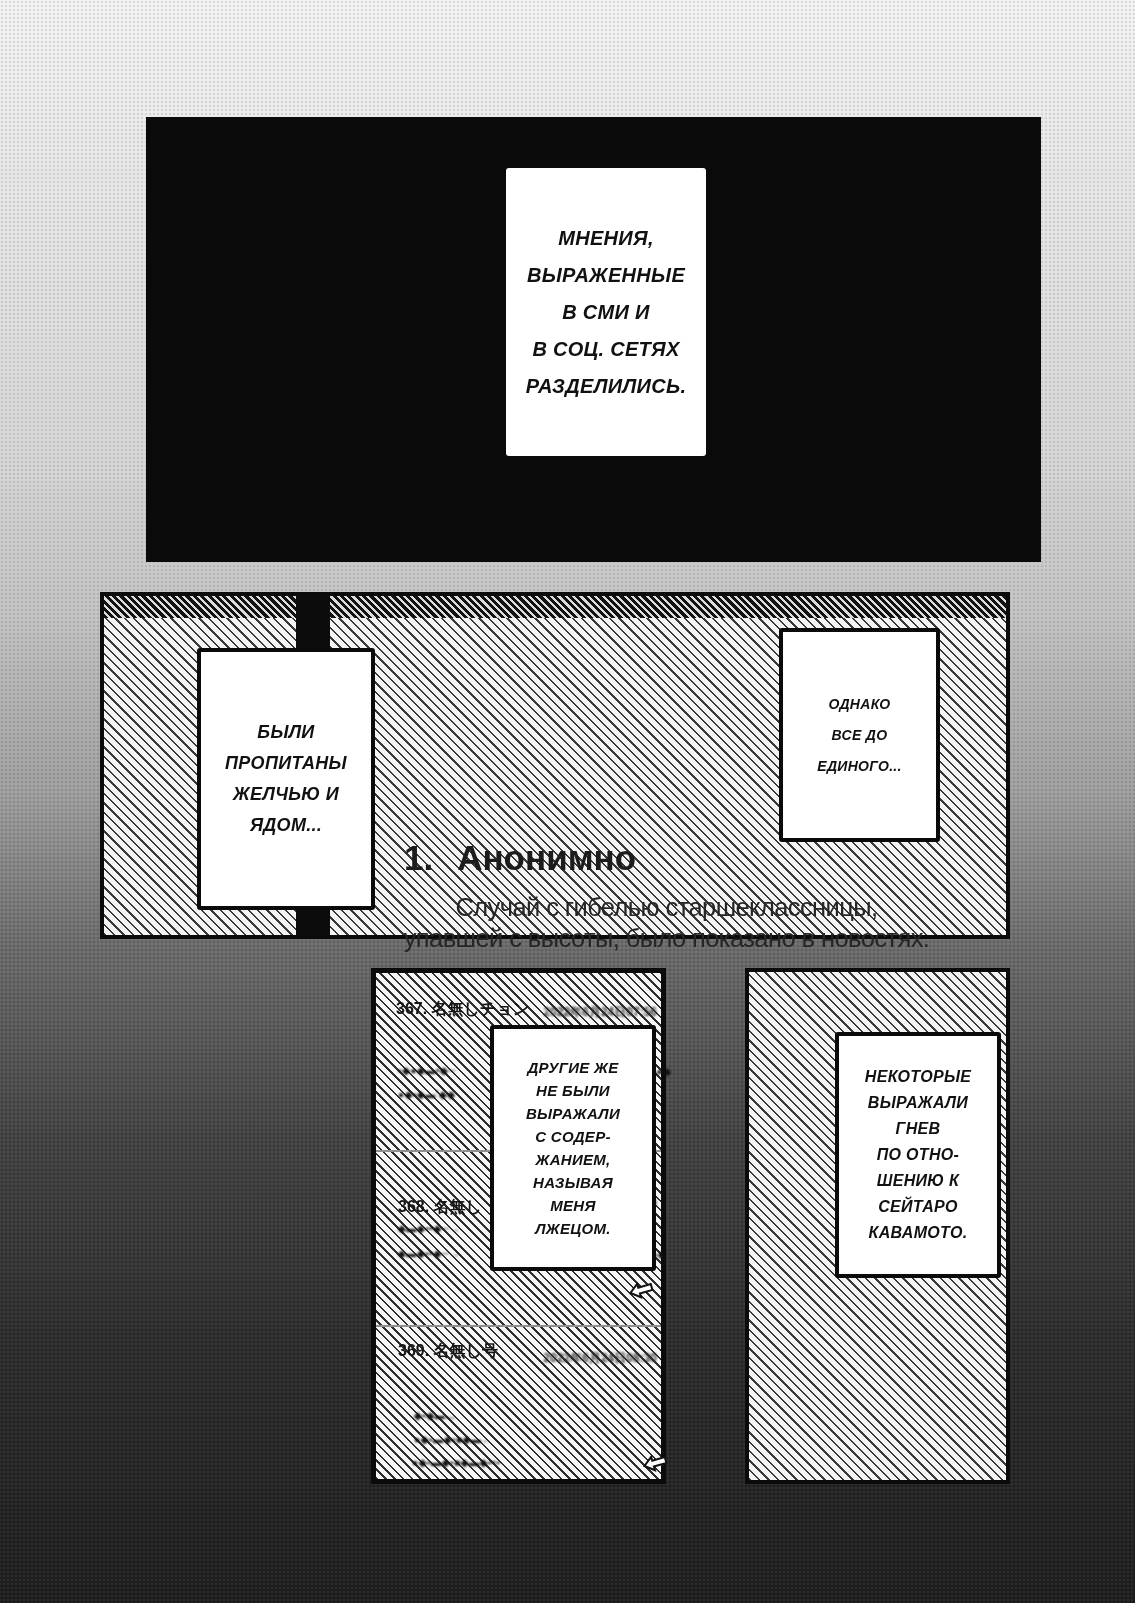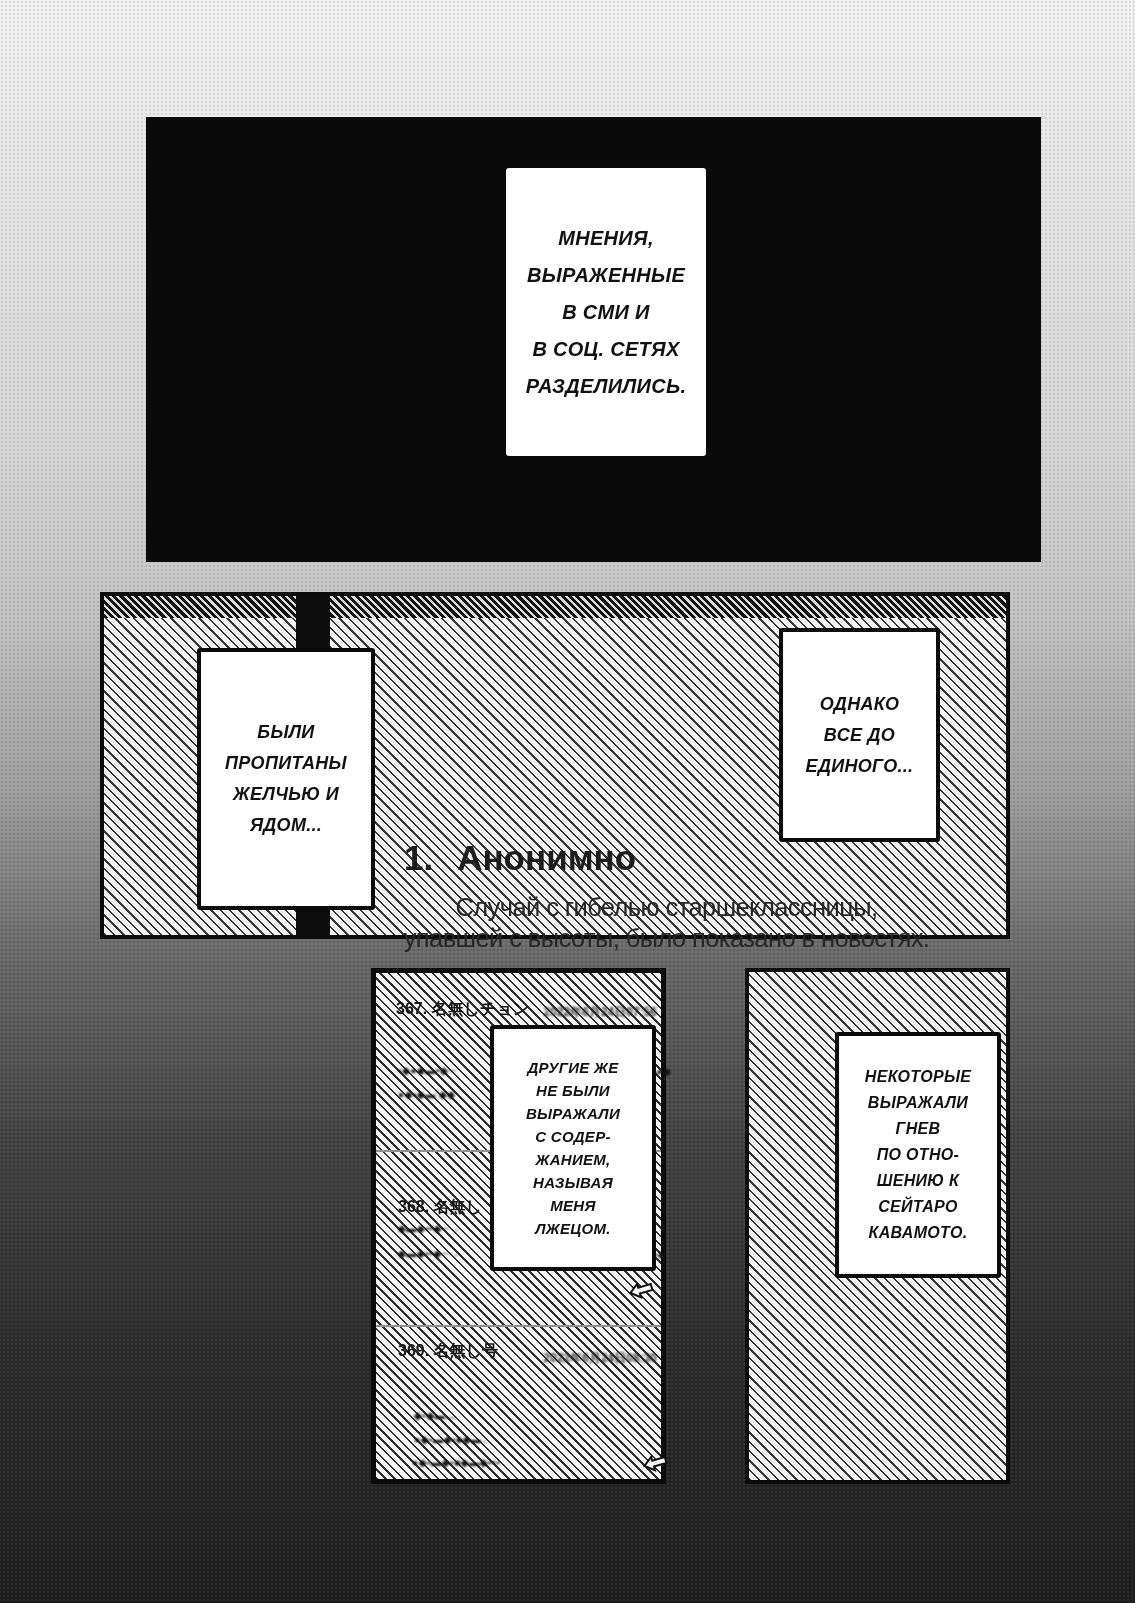--- a/index.html
+++ b/index.html
@@ -25,21 +25,21 @@
     background:repeating-linear-gradient(45deg,#121212 0px,#121212 3px,#dcdcdc 3px,#dcdcdc 5.2px);}
   .vbar{position:absolute;left:192px;top:0;bottom:0;width:34px;background:#0c0c0c;z-index:3;}
   .bubble{position:absolute;background:#ffffff;border:4px solid #0a0a0a;border-radius:3px;
     display:flex;align-items:center;justify-content:center;text-align:center;z-index:5;}
   .bubble span{white-space:pre-line;font-style:italic;font-weight:700;letter-spacing:0.3px;color:#111;}
   .b1{left:360px;top:51px;width:200px;height:288px;border:none;}
   .b1 span{font-size:20px;line-height:37px;}
   .b2{left:93px;top:52px;width:170px;height:254px;}
   .b2 span{font-size:18px;line-height:31px;}
   .b3{left:675px;top:32px;width:153px;height:206px;}
-  .b3 span{font-size:18px;line-height:31px;}
+  .b3 span{font-size:14px;line-height:31px;}
   .b4{left:26px;top:58px;width:162px;height:332px;}
   .b4 span{font-size:17px;line-height:28px;}
   .b5{left:114px;top:52px;width:158px;height:238px;z-index:6;}
   .b5 span{font-size:15px;line-height:23px;}
   .b6{left:86px;top:60px;width:158px;height:238px;}
   .b6 span{font-size:16px;line-height:26px;}
   .title{position:absolute;left:240px;top:68px;width:440px;text-align:center;
     font-size:43px;font-weight:700;letter-spacing:-0.5px;color:#161616;z-index:4;}
   .listline{position:absolute;left:300px;top:242px;font-size:35px;font-weight:700;color:#1c1c1c;z-index:4;}
   .listline .num{margin-right:24px;}

